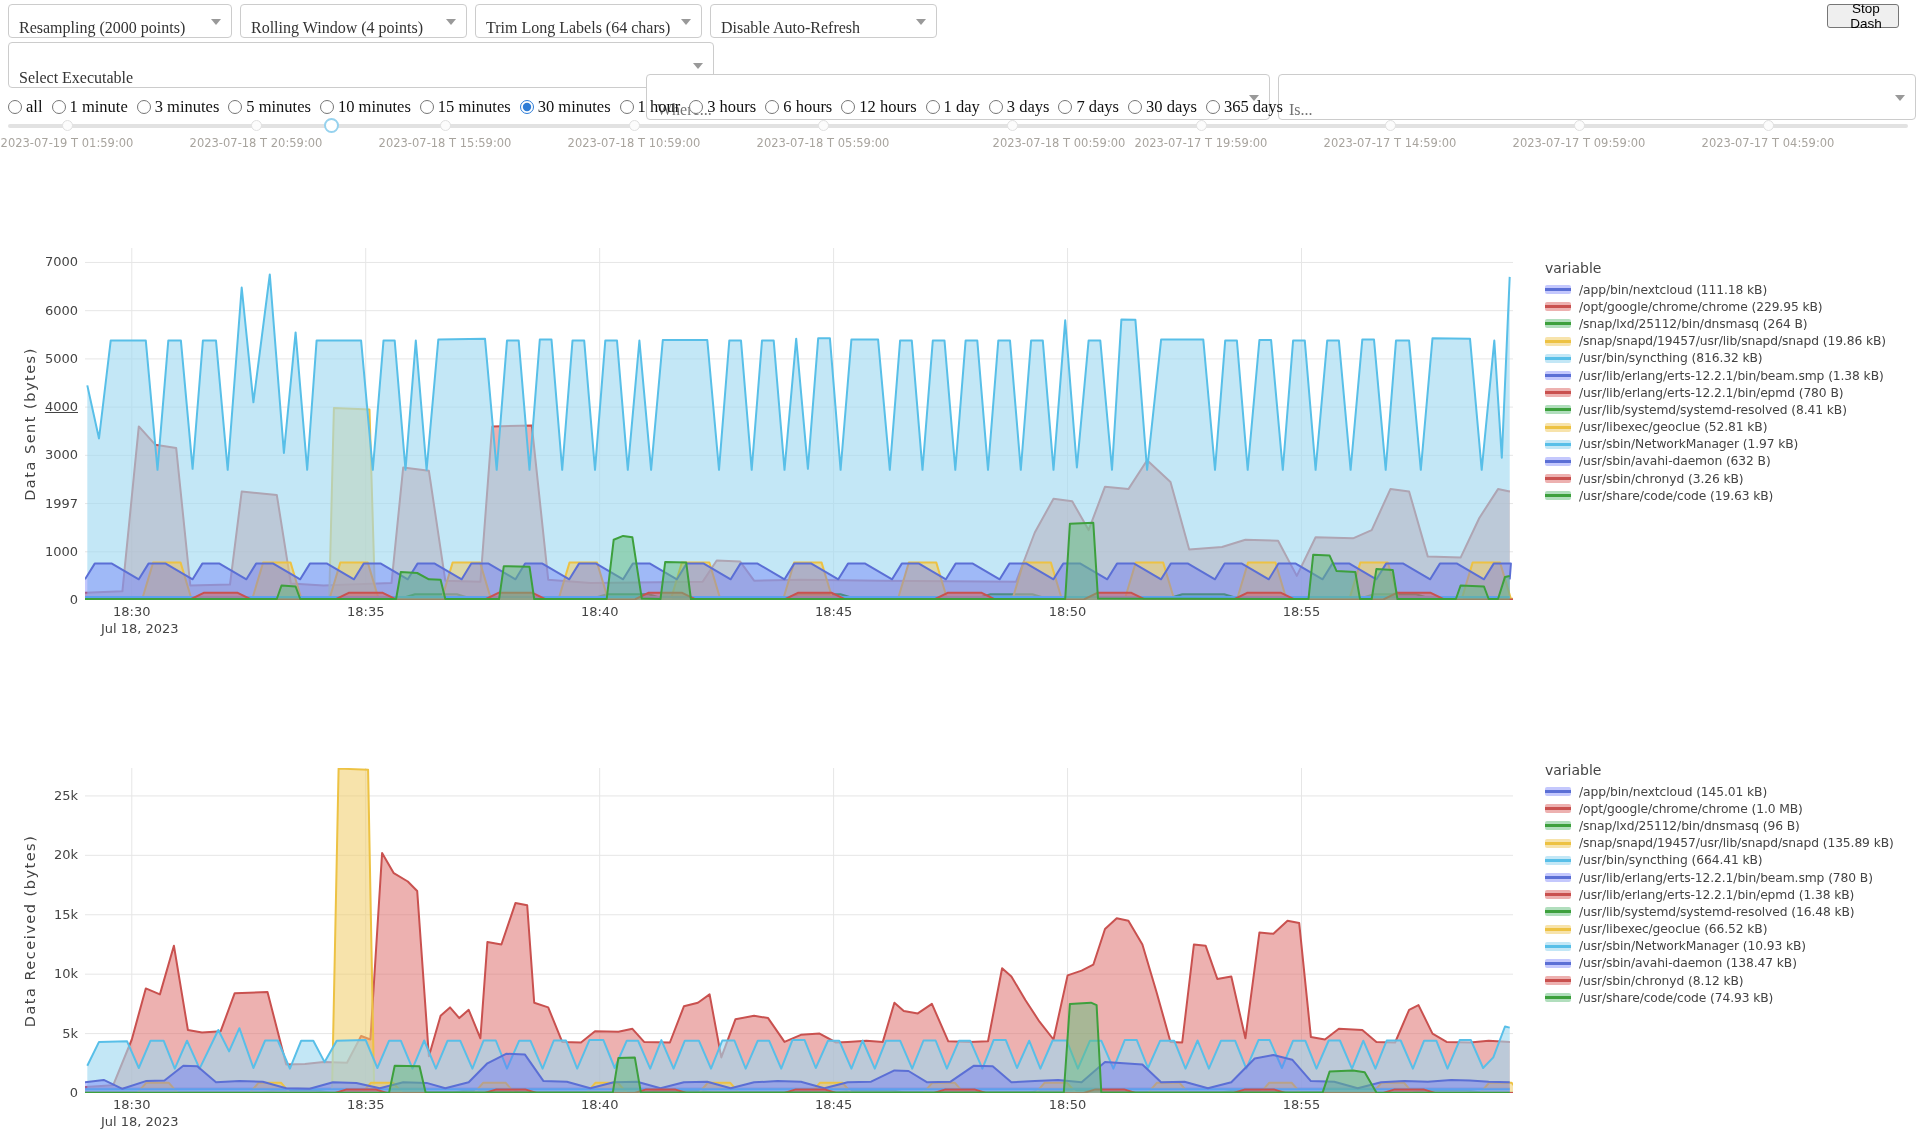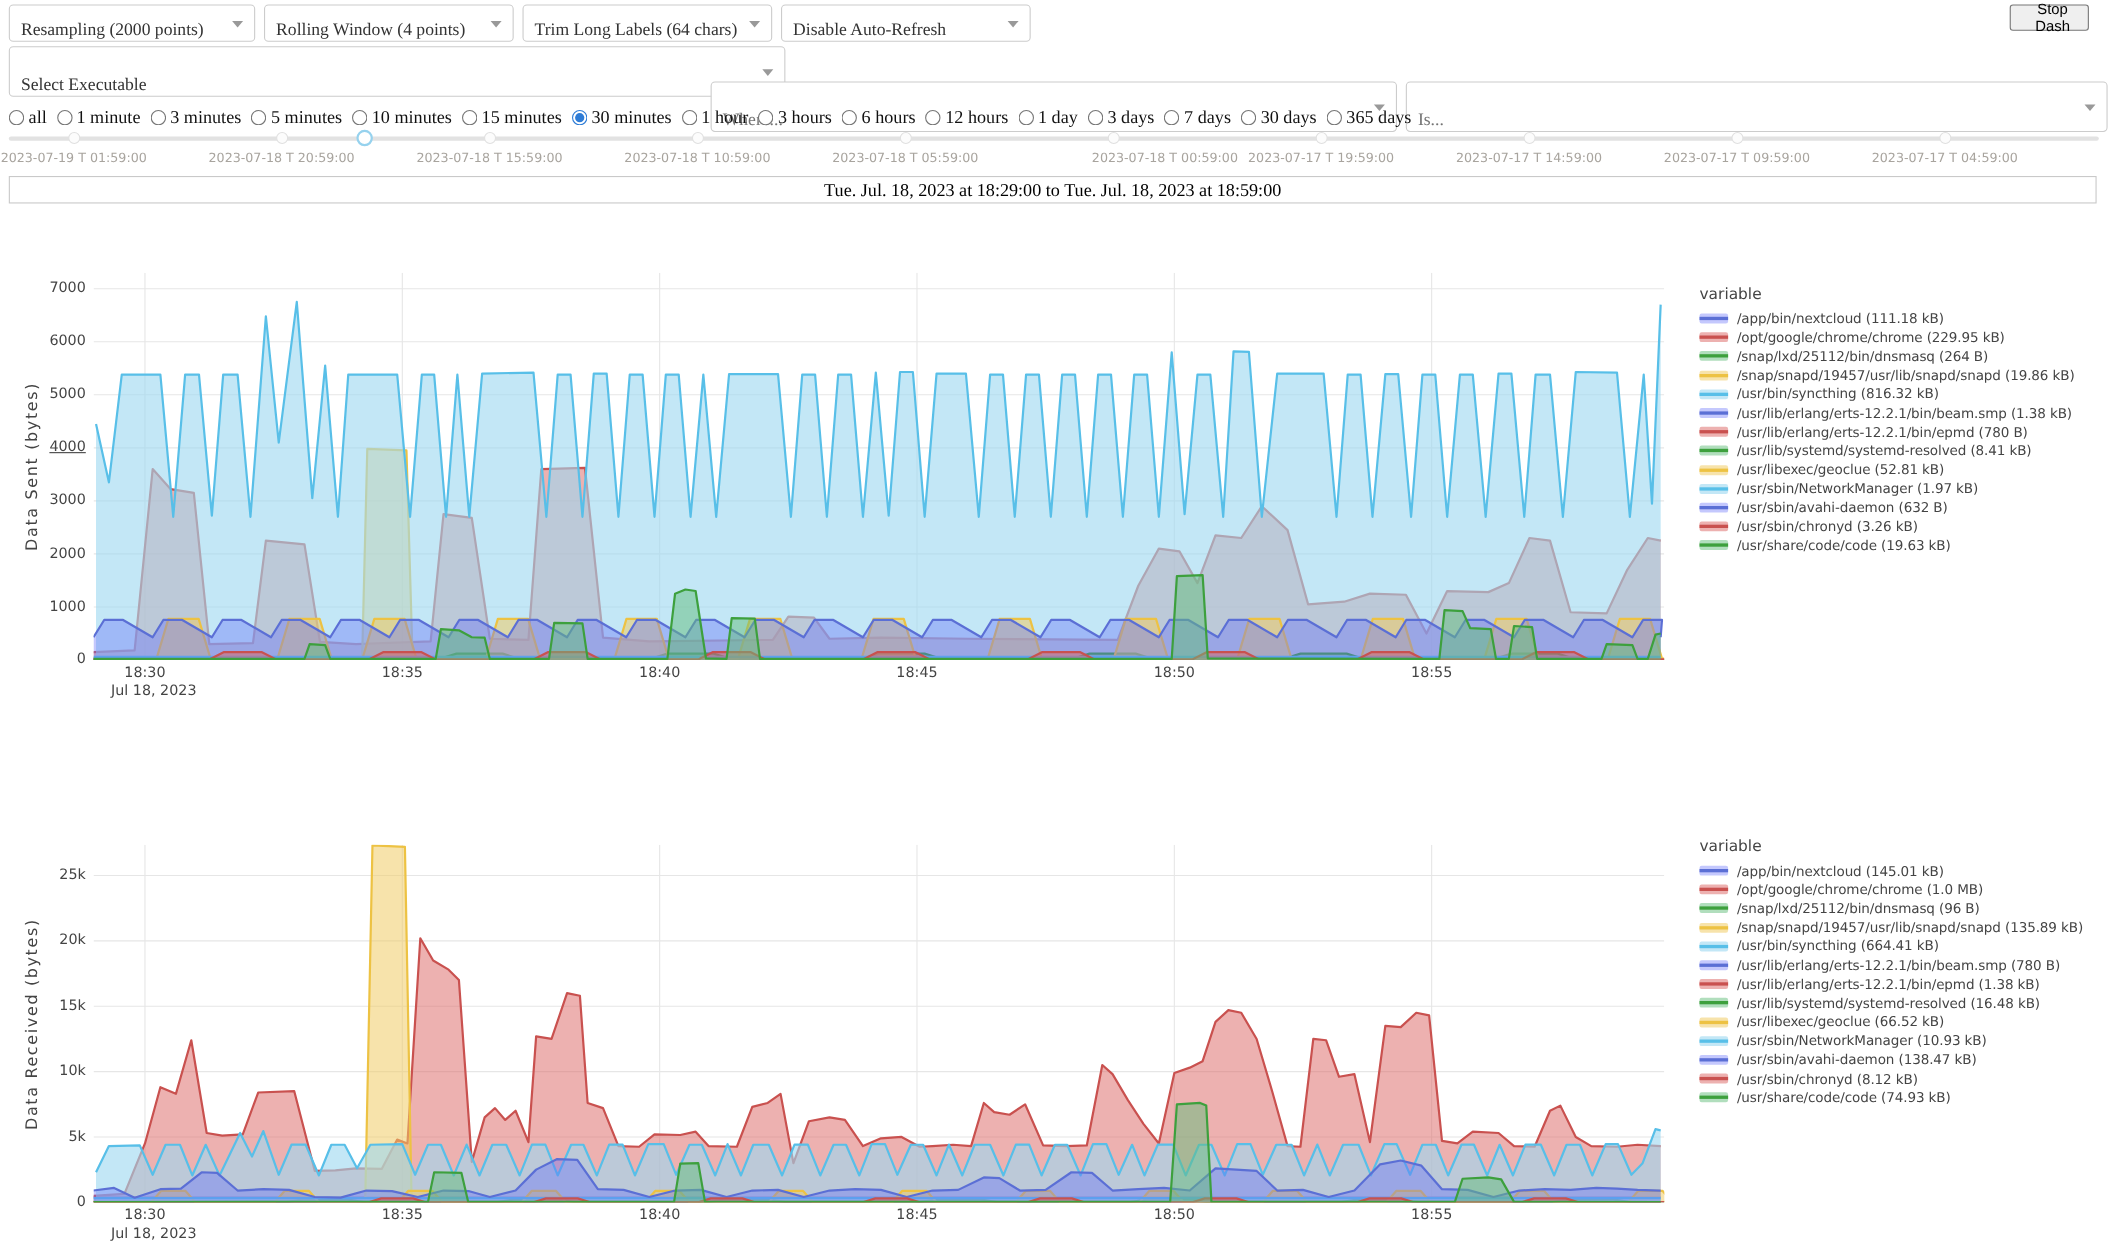--- a/index.html
+++ b/index.html
@@ -167,21 +167,20 @@
       <div class="slider-label" style="left: 345px;">2023-07-18 T 15:59:00</div>
       <div class="slider-label" style="left: 534px;">2023-07-18 T 10:59:00</div>
       <div class="slider-label" style="left: 723px;">2023-07-18 T 05:59:00</div>
       <div class="slider-label" style="left: 959px;">2023-07-18 T 00:59:00</div>
       <div class="slider-label" style="left: 1101px;">2023-07-17 T 19:59:00</div>
       <div class="slider-label" style="left: 1290px;">2023-07-17 T 14:59:00</div>
       <div class="slider-label" style="left: 1479px;">2023-07-17 T 09:59:00</div>
       <div class="slider-label" style="left: 1668px;">2023-07-17 T 04:59:00</div>
     </div>
 
-  <div id="range-box">Tue. Jul. 18, 2023 at 18:29:00 to Tue. Jul. 18, 2023 at 18:59:00</div>
 
   <div id="charts">
       <svg width="1428" height="352" class="plot-svg" style="left: 85px; top: 248px;">
         <line x1="0" x2="1428" y1="352" y2="352" stroke="#e6e6e6" stroke-width="1"></line>
         <line x1="0" x2="1428" y1="303.7808219178082" y2="303.7808219178082" stroke="#e6e6e6" stroke-width="1"></line>
         <line x1="0" x2="1428" y1="255.56164383561645" y2="255.56164383561645" stroke="#e6e6e6" stroke-width="1"></line>
         <line x1="0" x2="1428" y1="207.34246575342468" y2="207.34246575342468" stroke="#e6e6e6" stroke-width="1"></line>
         <line x1="0" x2="1428" y1="159.1232876712329" y2="159.1232876712329" stroke="#e6e6e6" stroke-width="1"></line>
         <line x1="0" x2="1428" y1="110.9041095890411" y2="110.9041095890411" stroke="#e6e6e6" stroke-width="1"></line>
         <line x1="0" x2="1428" y1="62.68493150684935" y2="62.68493150684935" stroke="#e6e6e6" stroke-width="1"></line>
@@ -214,21 +213,21 @@
         <polyline points="0.0,349.1 1424.7,349.1" fill="none" stroke="#58bfe8" stroke-width="2" stroke-linejoin="round"></polyline>
         <path d="M0.0,352.0L0.0,331.3L9.7,315.6L26.9,315.6L53.8,331.3L63.5,315.6L80.7,315.6L107.6,331.3L117.3,315.6L134.5,315.6L161.4,331.3L171.1,315.6L188.3,315.6L215.2,331.3L224.9,315.6L242.1,315.6L269.0,331.3L278.7,315.6L295.9,315.6L322.8,331.3L332.5,315.6L349.7,315.6L376.7,331.3L386.3,315.6L403.6,315.6L430.5,331.3L440.1,315.6L457.4,315.6L484.3,331.3L494.0,315.6L511.2,315.6L538.1,331.3L547.8,315.6L565.0,315.6L591.9,331.3L601.6,315.6L618.8,315.6L645.7,331.3L655.4,315.6L672.6,315.6L699.5,331.3L709.2,315.6L726.4,315.6L753.3,331.3L763.0,315.6L780.2,315.6L807.1,331.3L816.8,315.6L834.0,315.6L860.9,331.3L870.6,315.6L887.8,315.6L914.7,331.3L924.4,315.6L941.6,315.6L968.5,331.3L978.2,315.6L995.4,315.6L1022.3,331.3L1032.0,315.6L1049.2,315.6L1076.1,331.3L1085.8,315.6L1103.1,315.6L1130.0,331.3L1139.6,315.6L1156.9,315.6L1183.8,331.3L1193.4,315.6L1210.7,315.6L1237.6,331.3L1247.3,315.6L1264.5,315.6L1291.4,331.3L1301.1,315.6L1318.3,315.6L1345.2,331.3L1354.9,315.6L1372.1,315.6L1399.0,331.3L1408.7,315.6L1425.9,315.6L1424.7,331.3L1424.7,352.0Z" fill="rgba(99,110,250,0.38)" stroke="none"></path>
         <polyline points="0.0,331.3 9.7,315.6 26.9,315.6 53.8,331.3 63.5,315.6 80.7,315.6 107.6,331.3 117.3,315.6 134.5,315.6 161.4,331.3 171.1,315.6 188.3,315.6 215.2,331.3 224.9,315.6 242.1,315.6 269.0,331.3 278.7,315.6 295.9,315.6 322.8,331.3 332.5,315.6 349.7,315.6 376.7,331.3 386.3,315.6 403.6,315.6 430.5,331.3 440.1,315.6 457.4,315.6 484.3,331.3 494.0,315.6 511.2,315.6 538.1,331.3 547.8,315.6 565.0,315.6 591.9,331.3 601.6,315.6 618.8,315.6 645.7,331.3 655.4,315.6 672.6,315.6 699.5,331.3 709.2,315.6 726.4,315.6 753.3,331.3 763.0,315.6 780.2,315.6 807.1,331.3 816.8,315.6 834.0,315.6 860.9,331.3 870.6,315.6 887.8,315.6 914.7,331.3 924.4,315.6 941.6,315.6 968.5,331.3 978.2,315.6 995.4,315.6 1022.3,331.3 1032.0,315.6 1049.2,315.6 1076.1,331.3 1085.8,315.6 1103.1,315.6 1130.0,331.3 1139.6,315.6 1156.9,315.6 1183.8,331.3 1193.4,315.6 1210.7,315.6 1237.6,331.3 1247.3,315.6 1264.5,315.6 1291.4,331.3 1301.1,315.6 1318.3,315.6 1345.2,331.3 1354.9,315.6 1372.1,315.6 1399.0,331.3 1408.7,315.6 1425.9,315.6 1424.7,331.3" fill="none" stroke="#5b6fd5" stroke-width="2" stroke-linejoin="round"></polyline>
         <path d="M0.0,352.0L0.0,351.5L105.3,351.5L118.7,344.8L152.7,344.8L166.1,351.5L250.3,351.5L263.7,344.8L297.8,344.8L311.1,351.5L400.0,351.5L413.4,344.8L447.5,344.8L460.9,351.5L549.8,351.5L563.2,344.8L597.2,344.8L610.6,351.5L699.5,351.5L712.9,344.8L746.9,344.8L760.3,351.5L849.2,351.5L862.6,344.8L896.7,344.8L910.0,351.5L998.9,351.5L1012.3,344.8L1046.4,344.8L1059.8,351.5L1148.7,351.5L1162.1,344.8L1196.1,344.8L1209.5,351.5L1298.4,351.5L1311.8,344.8L1345.8,344.8L1359.2,351.5L1428.0,351.5L1428.0,352.0Z" fill="rgba(219,100,98,0.5)" stroke="none"></path>
         <polyline points="0.0,351.5 105.3,351.5 118.7,344.8 152.7,344.8 166.1,351.5 250.3,351.5 263.7,344.8 297.8,344.8 311.1,351.5 400.0,351.5 413.4,344.8 447.5,344.8 460.9,351.5 549.8,351.5 563.2,344.8 597.2,344.8 610.6,351.5 699.5,351.5 712.9,344.8 746.9,344.8 760.3,351.5 849.2,351.5 862.6,344.8 896.7,344.8 910.0,351.5 998.9,351.5 1012.3,344.8 1046.4,344.8 1059.8,351.5 1148.7,351.5 1162.1,344.8 1196.1,344.8 1209.5,351.5 1298.4,351.5 1311.8,344.8 1345.8,344.8 1359.2,351.5 1428.0,351.5" fill="none" stroke="#c9514f" stroke-width="2" stroke-linejoin="round"></polyline>
         <path d="M0.0,352.0L0.0,351.0L191.8,351.0L196.5,337.5L210.6,338.5L215.2,351.0L311.1,351.0L315.8,324.0L332.2,325.0L343.9,331.3L355.6,331.7L360.3,351.0L414.1,351.0L418.8,318.2L444.5,318.7L449.2,351.0L521.7,351.0L528.7,291.7L538.1,287.9L547.4,289.3L556.8,350.6L575.5,351.0L580.2,313.9L601.2,314.4L605.9,351.0L980.2,351.0L984.9,275.8L1008.3,274.8L1013.0,350.6L1223.5,351.0L1228.2,306.7L1244.6,307.6L1251.6,323.1L1270.3,324.0L1275.0,351.0L1286.7,351.0L1291.4,321.1L1307.8,322.1L1312.4,351.0L1370.9,351.0L1375.6,337.5L1399.0,338.5L1403.7,351.0L1413.0,351.0L1420.0,328.9L1424.7,327.9L1424.7,352.0Z" fill="rgba(99,190,123,0.5)" stroke="none"></path>
         <polyline points="0.0,351.0 191.8,351.0 196.5,337.5 210.6,338.5 215.2,351.0 311.1,351.0 315.8,324.0 332.2,325.0 343.9,331.3 355.6,331.7 360.3,351.0 414.1,351.0 418.8,318.2 444.5,318.7 449.2,351.0 521.7,351.0 528.7,291.7 538.1,287.9 547.4,289.3 556.8,350.6 575.5,351.0 580.2,313.9 601.2,314.4 605.9,351.0 980.2,351.0 984.9,275.8 1008.3,274.8 1013.0,350.6 1223.5,351.0 1228.2,306.7 1244.6,307.6 1251.6,323.1 1270.3,324.0 1275.0,351.0 1286.7,351.0 1291.4,321.1 1307.8,322.1 1312.4,351.0 1370.9,351.0 1375.6,337.5 1399.0,338.5 1403.7,351.0 1413.0,351.0 1420.0,328.9 1424.7,327.9" fill="none" stroke="#3da03d" stroke-width="2" stroke-linejoin="round"></polyline>
       </svg>
       <div class="tick ytick" style="left: 18px; top: 592px;">0</div>
       <div class="tick ytick" style="left: 18px; top: 543.781px;">1000</div>
-      <div class="tick ytick" style="left: 18px; top: 495.562px;">2000</div>
+      <div class="tick ytick" style="left: 18px; top: 495.562px;">1997</div>
       <div class="tick ytick" style="left: 18px; top: 447.342px;">3000</div>
       <div class="tick ytick" style="left: 18px; top: 399.123px; text-decoration: underline;">4000</div>
       <div class="tick ytick" style="left: 18px; top: 350.904px;">5000</div>
       <div class="tick ytick" style="left: 18px; top: 302.685px;">6000</div>
       <div class="tick ytick" style="left: 18px; top: 254.466px;">7000</div>
       <div class="tick xtick" style="left: 101.789px; top: 604px;">18:30</div>
       <div class="tick xtick" style="left: 335.734px; top: 604px;">18:35</div>
       <div class="tick xtick" style="left: 569.679px; top: 604px;">18:40</div>
       <div class="tick xtick" style="left: 803.624px; top: 604px;">18:45</div>
       <div class="tick xtick" style="left: 1037.57px; top: 604px;">18:50</div>

